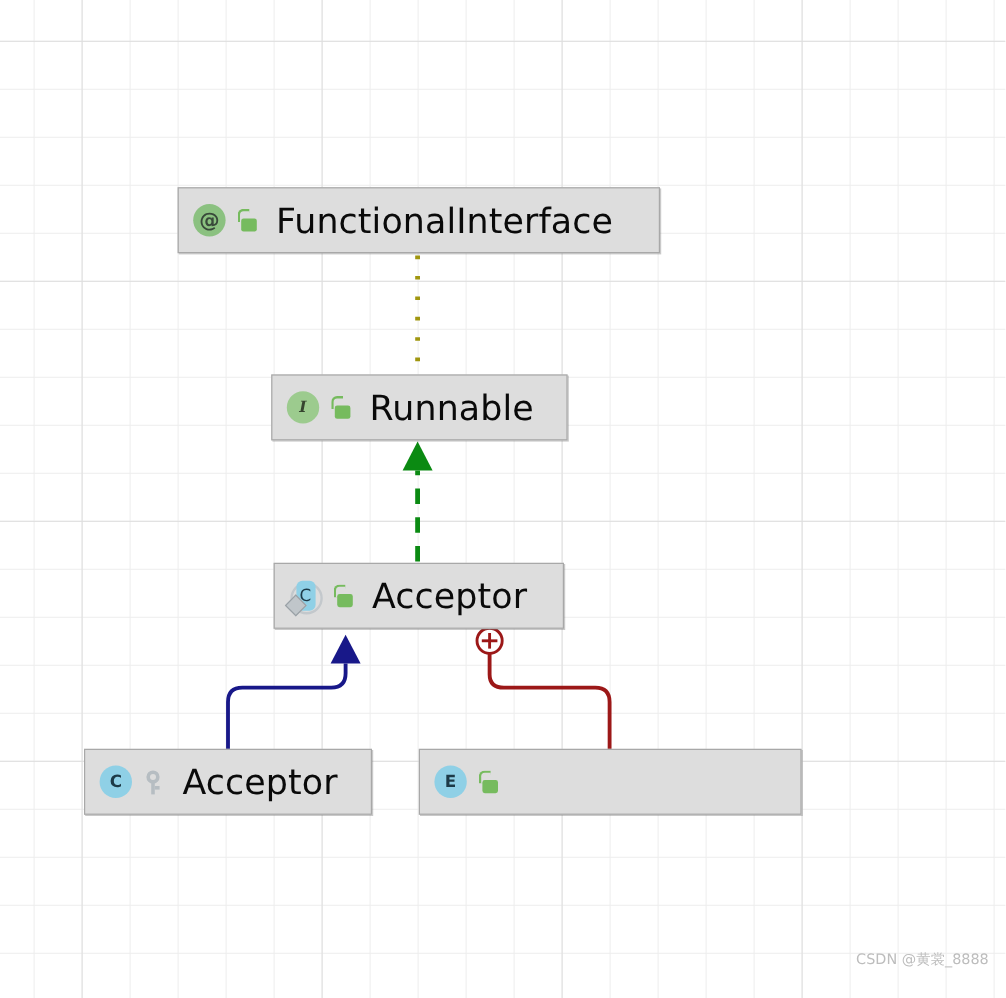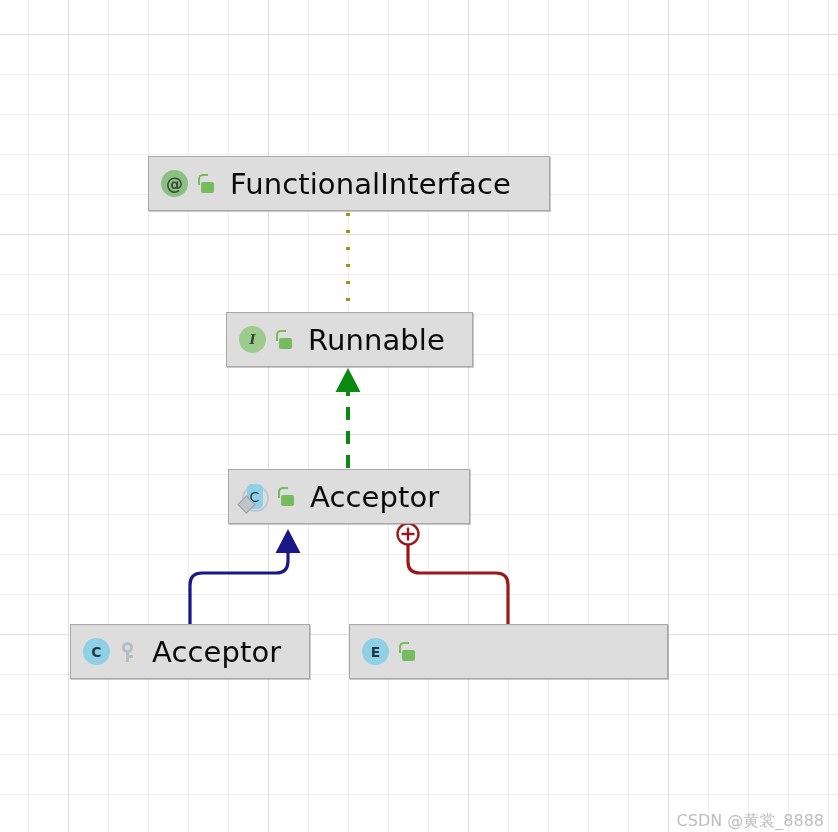--- a/index.html
+++ b/index.html
@@ -173,22 +173,22 @@
     position: absolute;
     left: 10px; top: 14px;
     width: 4px; height: 3px;
     background: #b6bdc2;
   }
 
   
   #watermark {
     position: absolute;
     right: 14px;
-    bottom: 0;
-    font-size: 16px;
+    bottom: 24px;
+    font-size: 12px;
     color: #bdbdbd;
     font-family: "DejaVu Sans", sans-serif;
     white-space: nowrap;
     z-index: 6;
   }
 </style>
 </head>
 <body>
 
 <div id="canvas">

